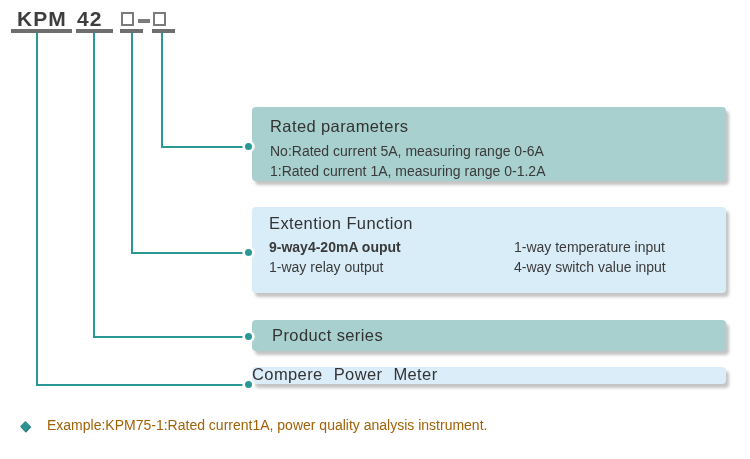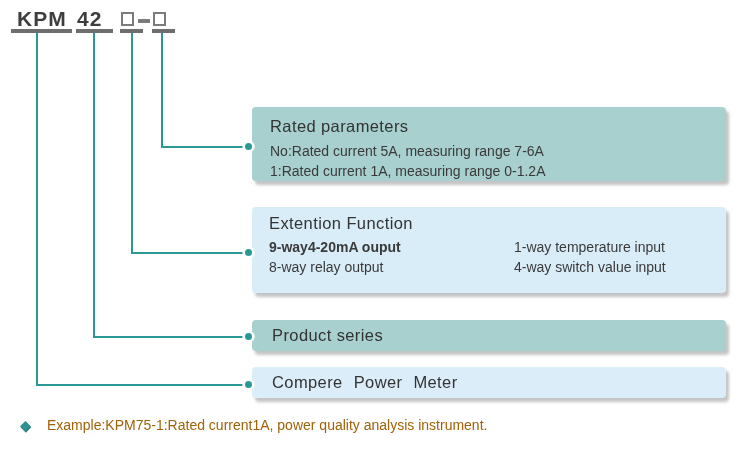--- a/index.html
+++ b/index.html
@@ -92,21 +92,21 @@
     border-radius: 4px;
     box-shadow: 3px 4px 3px rgba(125,125,125,0.45);
   }
   .teal-box { background: #a8d0ce; }
   .blue-box { background: #d9edf8; }
   .blue-box2 { background: #dcedfa; }
 
   .box-rated     { top: 107px; height: 74px; padding: 10px 0 0 18px; }
   .box-extension { top: 207px; height: 86px; padding: 7px 16px 0 17px; }
   .box-series    { top: 320px; height: 31px; display: flex; align-items: center; padding-left: 20px; text-align: right; }
-  .box-meter     { top: 367px; height: 31px; display: flex; align-items: center; padding-left: 20px; }
+  .box-meter     { top: 367px; height: 17px; display: flex; align-items: flex-end; }
 
   .box-title {
     font-size: 16.5px;
     color: #333333;
     letter-spacing: 0.4px;
   }
   .box-line {
     font-size: 14px;
     line-height: 20px;
     color: #3a3a3a;
@@ -166,30 +166,30 @@
   <span class="hline h3"></span>
   <span class="hline h4"></span>
 
   <span class="bullet b1"></span>
   <span class="bullet b2"></span>
   <span class="bullet b3"></span>
   <span class="bullet b4"></span>
 
   <div class="xbox teal-box box-rated">
     <div class="box-title">Rated parameters</div>
-    <div class="box-line">No:Rated current 5A, measuring range 7-6A</div>
+    <div class="box-line">No:Rated current 5A, measuring range 0-6A</div>
     <div class="box-line">1:Rated current 1A, measuring range 0-1.2A</div>
   </div>
 
   <div class="xbox blue-box box-extension">
     <div class="box-title">Extention Function</div>
     <div class="ext-cols">
       <div class="ext-col1">
         <div class="box-line">9-way4-20mA ouput</div>
-        <div class="box-line">8-way relay output</div>
+        <div class="box-line">1-way relay output</div>
       </div>
       <div class="ext-col2">
         <div class="box-line">1-way temperature input</div>
         <div class="box-line">4-way switch value input</div>
       </div>
     </div>
   </div>
 
   <div class="xbox teal-box box-series">
     <div class="box-title">Product series</div>

